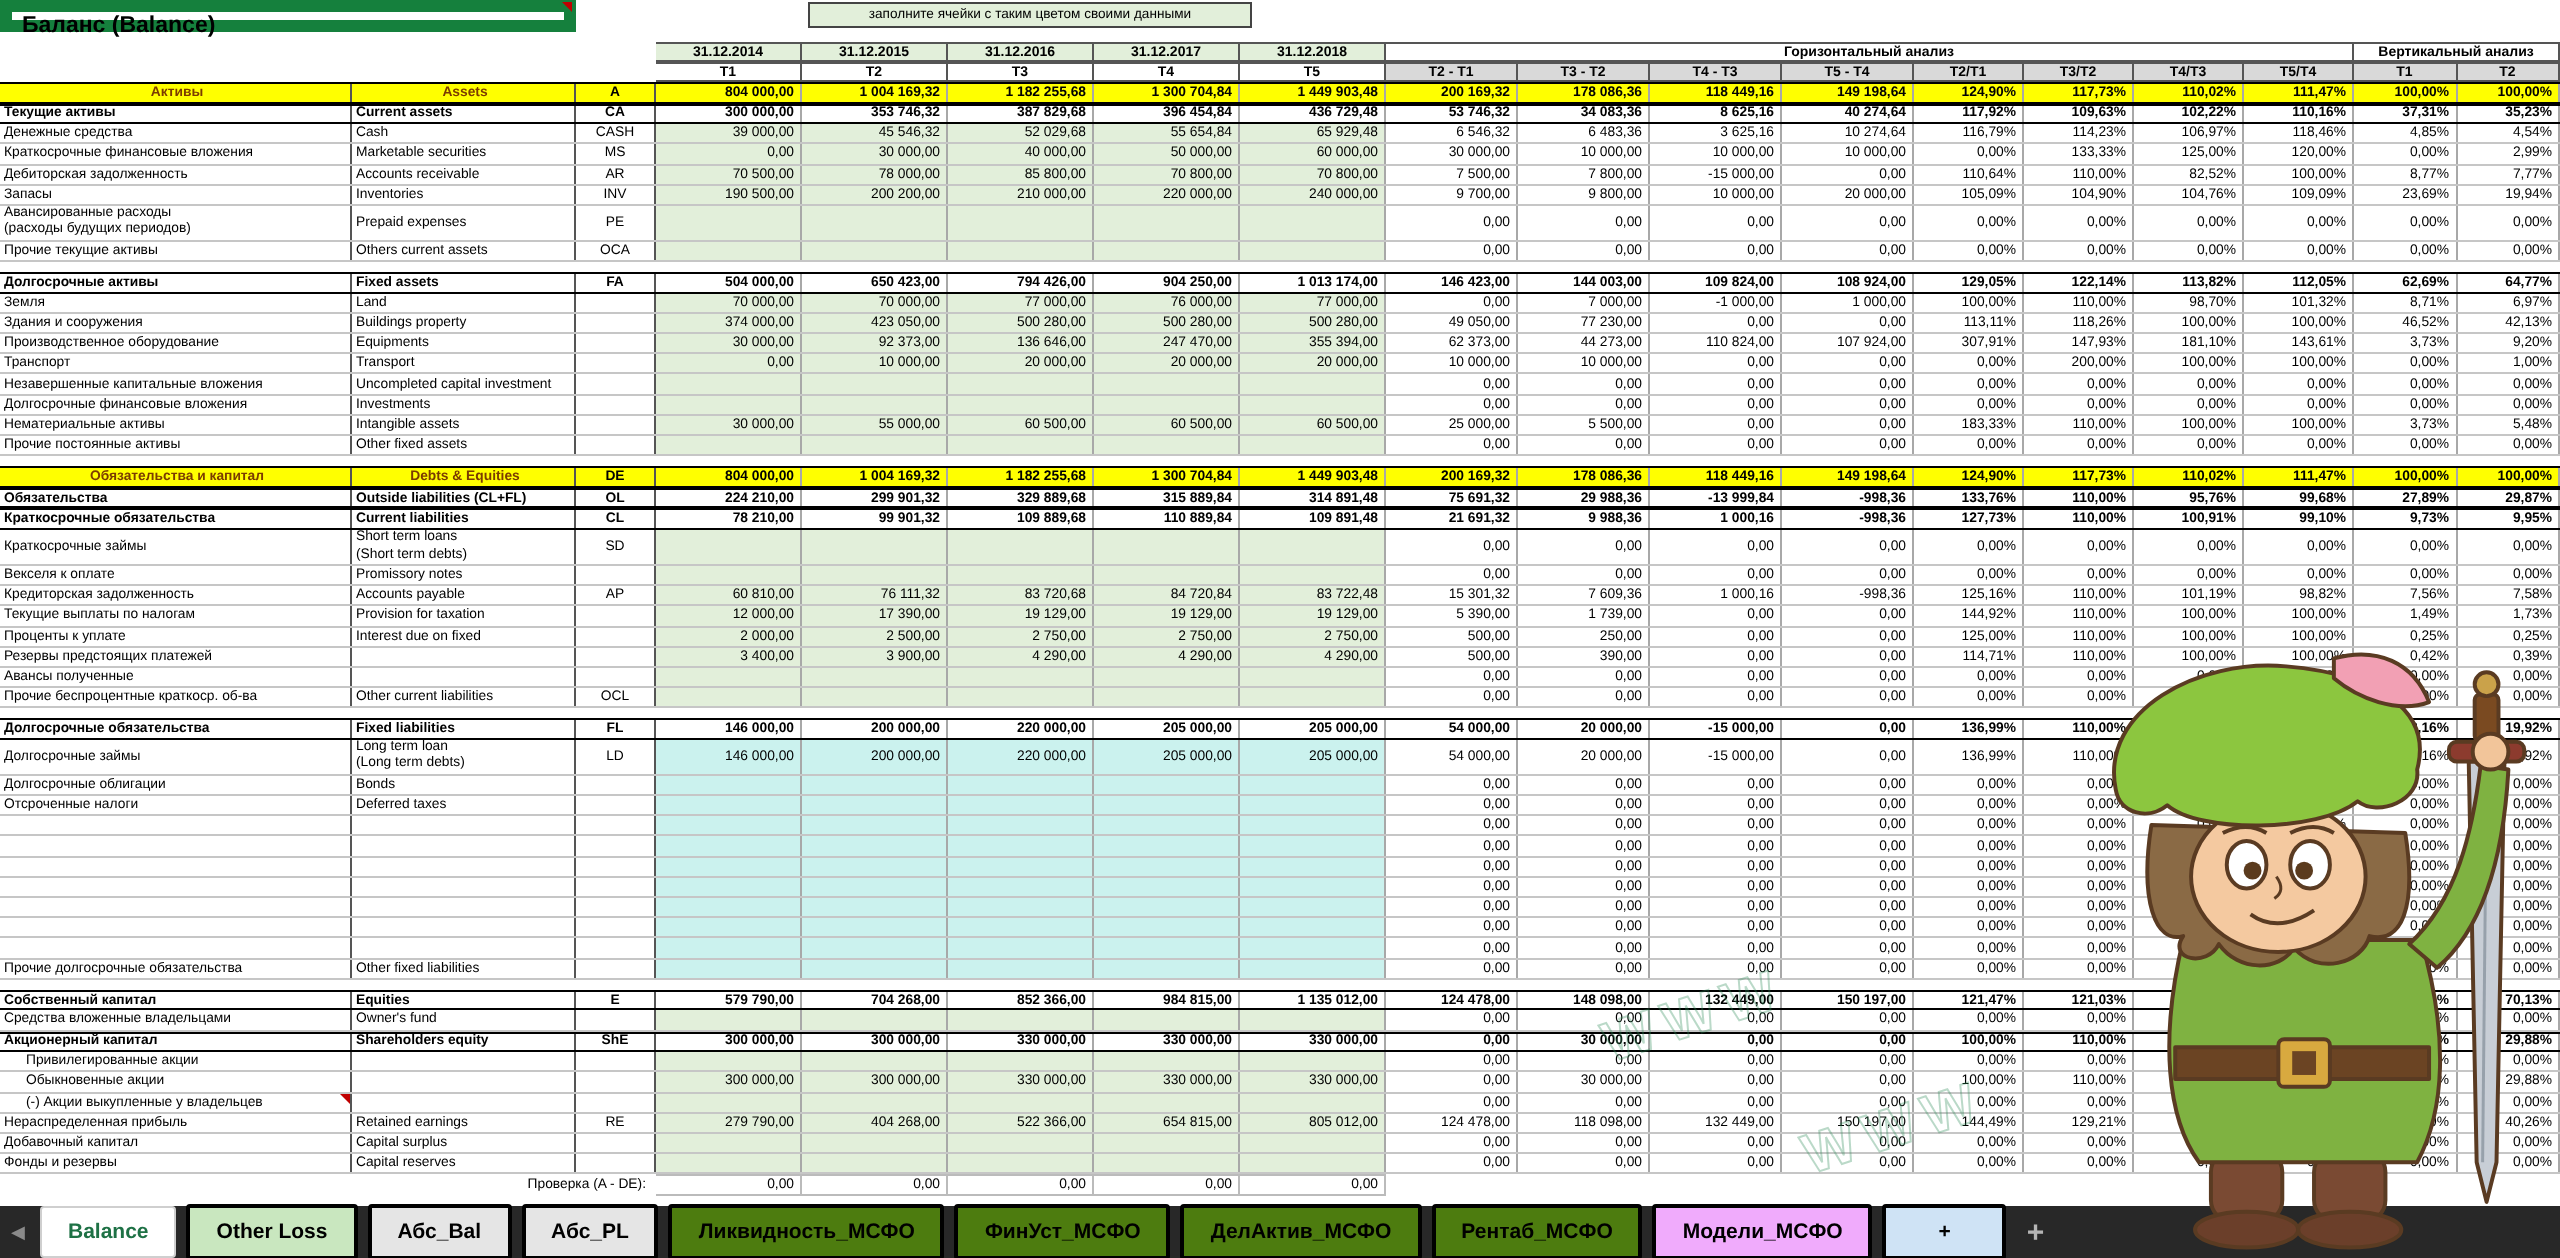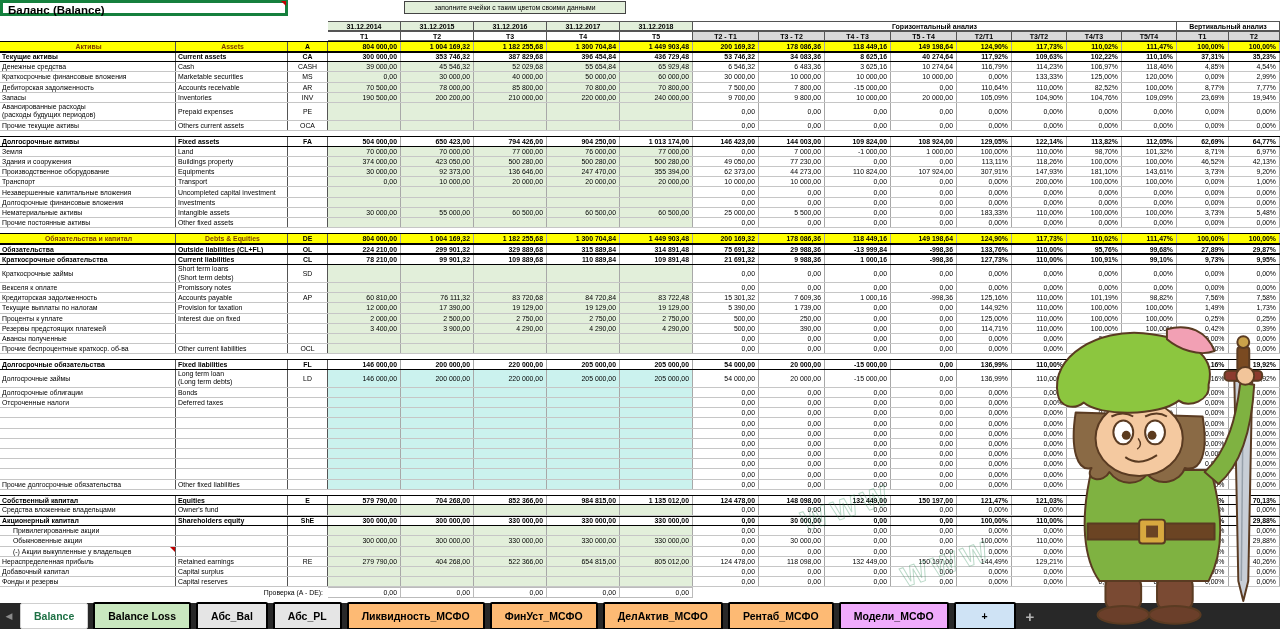--- a/index.html
+++ b/index.html
@@ -3,21 +3,21 @@
 <meta charset="utf-8">
 <style>
 *{box-sizing:border-box;margin:0;padding:0}
 html,body{width:1280px;height:629px;overflow:hidden}
 body{font-family:"Liberation Sans",sans-serif;background:#fff}
 .app{position:relative;width:1280px;height:629px;background:#fff;overflow:hidden}
 .sheet{position:absolute;left:0;top:0;right:0;bottom:26px;overflow:hidden;background:#fff}
 
 
 .title-row{position:relative;height:16px}
-.title-cell{position:absolute;left:0;top:0;width:288px;height:16px;border:3px solid #15803d;
+.title-cell{position:absolute;left:0;top:0;width:288px;height:16px;border:6px solid #15803d;
   font-size:11.5px;font-weight:bold;padding-left:5px;line-height:14px;background:#fff}
 .cmark{position:absolute;width:0;height:0;border-left:5px solid transparent;border-top:5px solid #c00000}
 .cmark.title-mark{left:281px;top:1px}
 .note-box{position:absolute;left:404px;top:1px;width:222px;height:13px;background:#E2EFDA;
   border:1px solid #444;font-size:6.8px;text-align:center;line-height:11px;overflow:hidden}
 .spacer-row{height:5px}
 
 
 .hrow{display:flex;height:10px;font-size:7px;font-weight:bold}
 .hsp{width:328px}
@@ -67,21 +67,21 @@
 
 
 .tabbar{position:absolute;left:0;right:0;bottom:0;height:26px;background:#282828;display:flex;
   align-items:center;gap:5px;padding-left:3px;z-index:3}
 .navicon{color:#8a8a8a;font-size:9px;width:12px;text-align:center}
 .tab{height:20px;display:flex;align-items:center;padding:12px 13px;font-size:10.5px;font-weight:bold;
   border:2px solid #000;border-radius:2px;color:#000;white-space:nowrap}
 .tab.active{background:#fff;color:#1E7145;border:1px solid #cfcfcf}
 .tab.green{background:#C9E7BF}
 .tab.blue{background:#e5e5e5}
-.tab.tan{background:#fdba74}
+.tab.tan{background:#4d7c0f}
 .tab.pink{background:#f0abfc}
 .tab.plus{background:#CFE3F5;min-width:62px;justify-content:center}
 .addbtn{color:#b5b5b5;font-size:15px;font-weight:bold;margin-left:5px}
 </style>
 </head>
 <body>
 
 <div class="app">
   <div class="sheet">
     <div class="title-row">
@@ -1130,21 +1130,21 @@
         <div class="chk-v">0,00</div>
       </div>
   </div>
 
   <div class="wm wm1">WWW</div>
   <div class="wm wm2">WWW</div>
 
   <div class="tabbar" id="tabBar">
       <div class="navicon">◀</div>
       <div class="tab active">Balance</div>
-      <div class="tab green">Balance Loss</div>
+      <div class="tab green">Other Loss</div>
       <div class="tab blue">Абс_Bal</div>
       <div class="tab blue">Абс_PL</div>
       <div class="tab tan">Ликвидность_МСФО</div>
       <div class="tab tan">ФинУст_МСФО</div>
       <div class="tab tan">ДелАктив_МСФО</div>
       <div class="tab tan">Рентаб_МСФО</div>
       <div class="tab pink">Модели_МСФО</div>
       <div class="tab plus">+</div>
       <div class="addbtn">+</div>
     </div>

